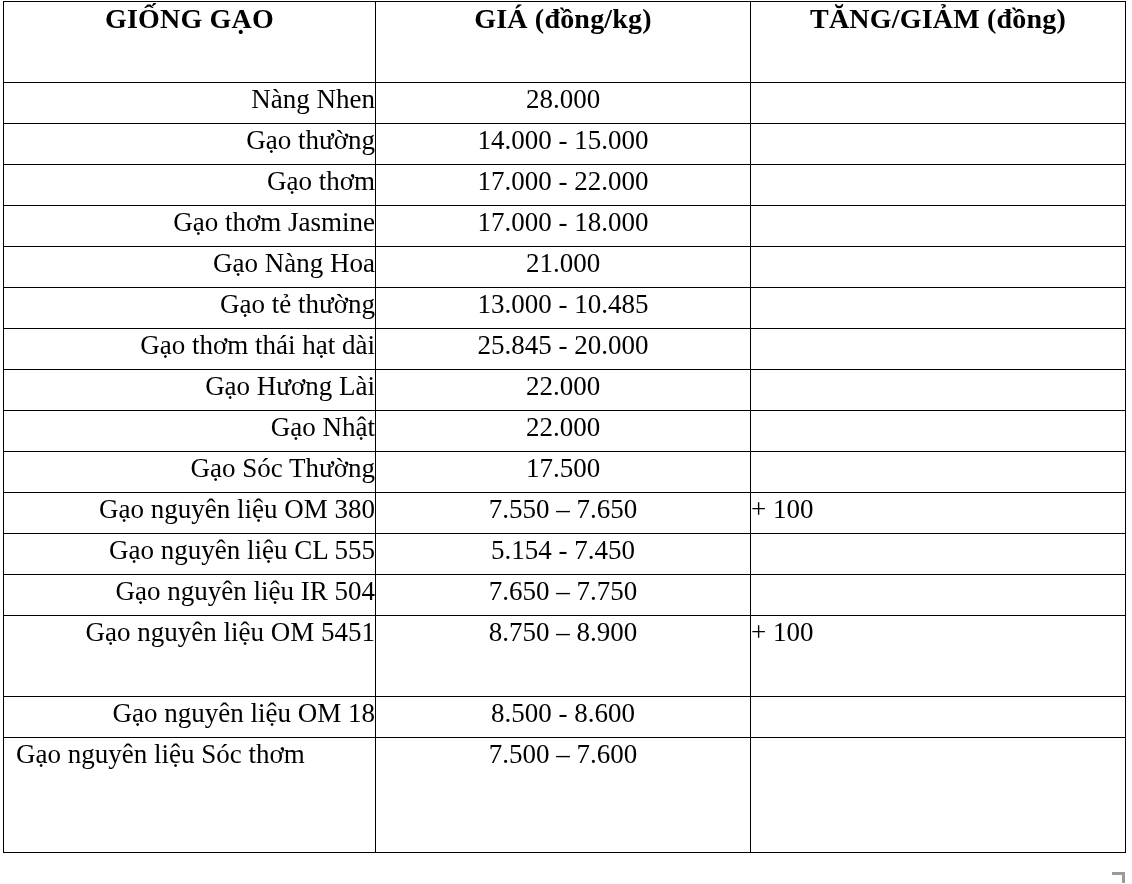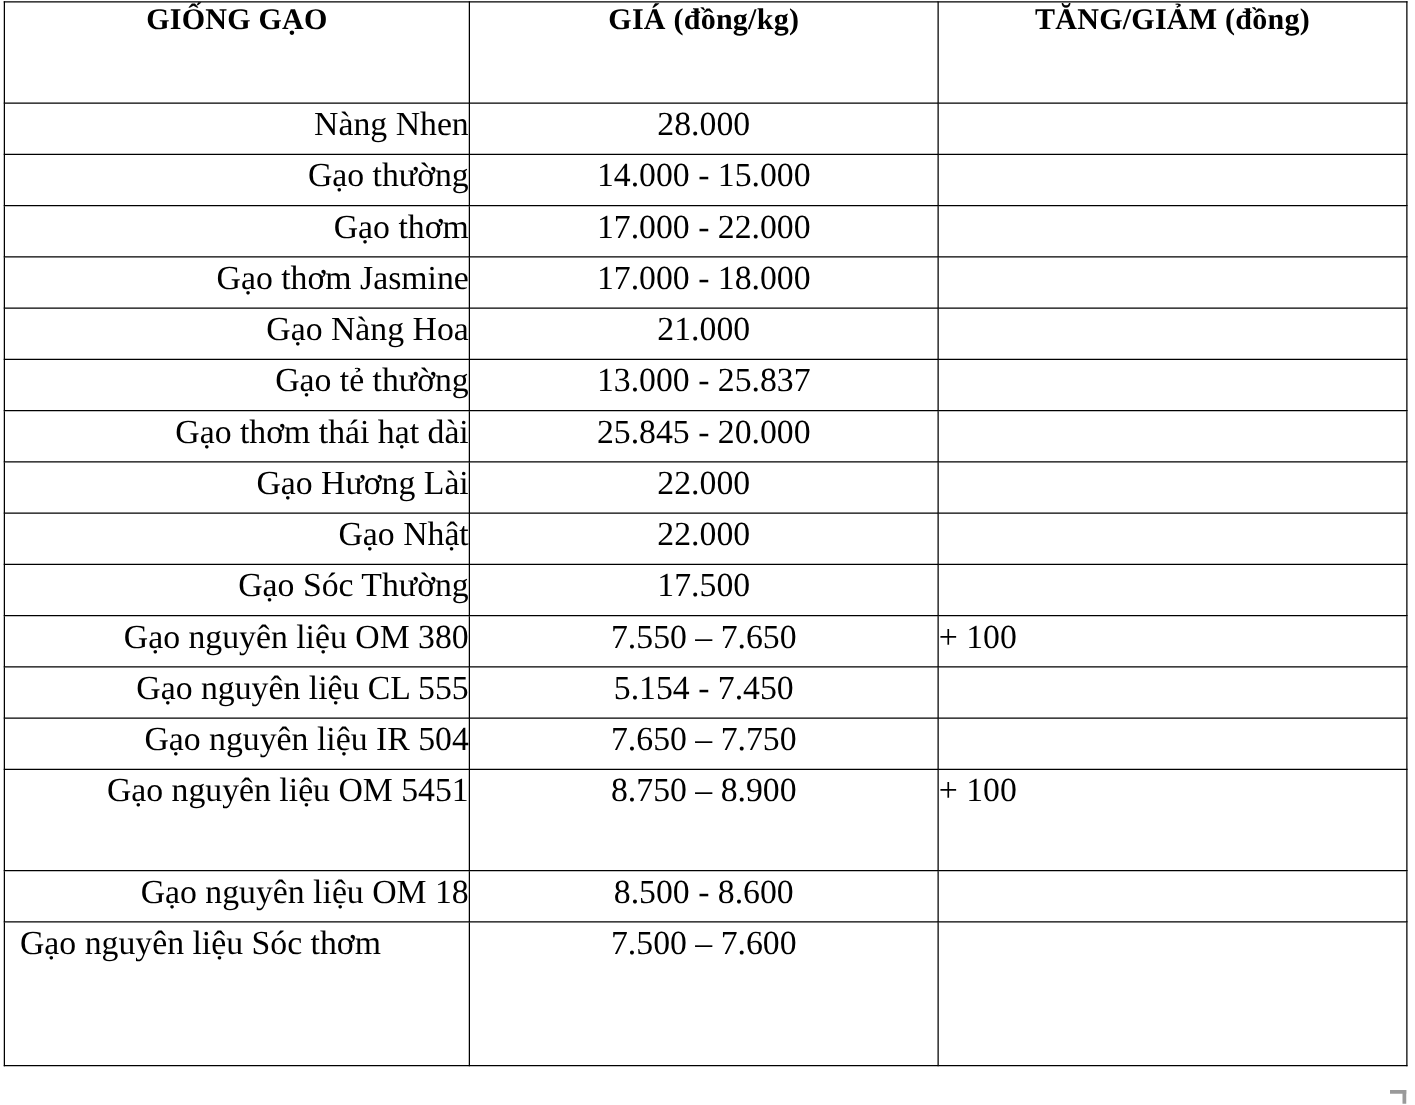--- a/index.html
+++ b/index.html
@@ -43,21 +43,21 @@
     padding: 0;
     margin: 0;
     vertical-align: top;
     background: #ffffff;
   }
 
   
   thead th {
     height: 80px;
     font-weight: bold;
-    font-size: 24px;
+    font-size: 28px;
     line-height: 1.22;
     text-align: center;
     padding-top: 5px;
     letter-spacing: 0.2px;
   }
 
   
   tbody td {
     font-size: 27px;
     line-height: 1.2;
@@ -146,21 +146,21 @@
       </tr>
 
       <tr class="row-std">
         <td class="cell-name">Gạo Nàng Hoa</td>
         <td class="cell-price">21.000</td>
         <td class="cell-delta"></td>
       </tr>
 
       <tr class="row-std">
         <td class="cell-name">Gạo tẻ thường</td>
-        <td class="cell-price">13.000 - 25.837</td>
+        <td class="cell-price">13.000 - 10.485</td>
         <td class="cell-delta"></td>
       </tr>
 
       <tr class="row-std">
         <td class="cell-name">Gạo thơm thái hạt dài</td>
         <td class="cell-price">25.845 - 20.000</td>
         <td class="cell-delta"></td>
       </tr>
 
       <tr class="row-std">

